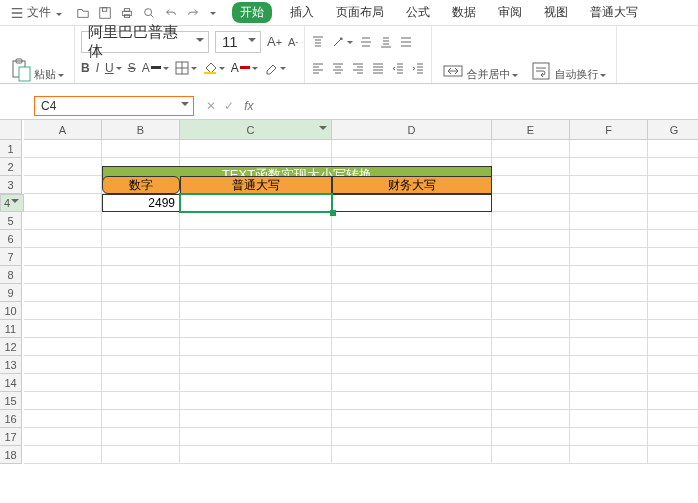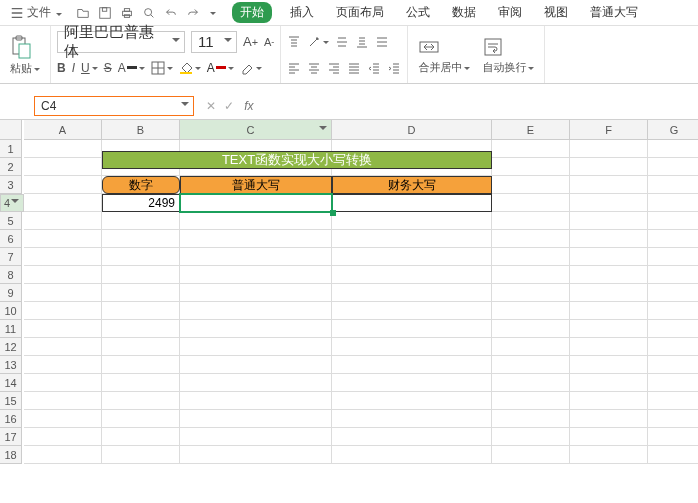--- a/index.html
+++ b/index.html
@@ -12,21 +12,21 @@
 .menubar .qat { display:flex; align-items:center; gap:8px; margin-left:6px; color:#555;}
 .menubar .qat span { display:inline-flex; }
 .menubar .tabs { display:flex; align-items:center; gap:14px; margin-left:14px; font-size:12px; }
 .menubar .tabs .tab { color:#333; padding:2px 4px; }
 .menubar .tabs .tab.active { background:#2e9b4f; color:#fff; border-radius:8px; padding:2px 8px; }
 
 
 .ribbon { display:flex; height:58px; background:#fff; border-bottom:1px solid #d0d0d0; }
 .group { display:flex; flex-direction:column; justify-content:center; padding:2px 6px; border-right:1px solid #e5e5e5; }
 .group .row { display:flex; align-items:center; gap:6px; margin:1px 0; height:24px;}
-.group .big { display:flex; flex-direction:column; align-items:flex-start; justify-content:center; font-size:11px; color:#555; padding:0 4px; gap:2px; height:54px; }
+.group .big { display:flex; flex-direction:row; align-items:flex-end; justify-content:center; font-size:11px; color:#555; padding:0 4px; gap:2px; height:54px; }
 .lbl { font-size:11px; color:#555; }
 .sel { border:1px solid #c8c8c8; height:22px; display:inline-flex; align-items:center; padding:0 16px 0 6px; font-size:15px; color:#333; position:relative; background:#fff;}
 .sel::after { content:""; position:absolute; right:4px; top:50%; transform:translateY(-50%); border:4px solid transparent; border-top-color:#666; }
 .btn-sm { display:inline-flex; align-items:center; color:#555; }
 .caret::after{content:"";display:inline-block;margin-left:2px;border:3px solid transparent;border-top-color:#666;transform:translateY(2px);}
 
 
 .fxbar { display:flex; align-items:center; height:28px; border-bottom:1px solid #d0d0d0; background:#fff; margin-top:8px;}
 .namebox { width:160px; border:1px solid #f97316; height:20px; margin:0 8px 0 34px; display:flex; align-items:center; padding:0 6px; font-size:12px; color:#333; position:relative;}
 .namebox::after{content:"";position:absolute;right:4px;top:50%;transform:translateY(-50%);border:4px solid transparent;border-top-color:#666;}
@@ -44,21 +44,21 @@
 .colhdr { height:20px; background:#f3f3f3; border:1px solid #ccc; border-top:none; border-left:none; display:flex; align-items:center; justify-content:center; font-size:11px; color:#555;}
 .colhdr.sel { background:#d8ead8; }
 .gridbody { position:relative; }
 .gridrow { display:flex; }
 .cell { height:18px; border-right:1px solid #dcdcdc; border-bottom:1px solid #dcdcdc; background:#fff; display:flex; align-items:center; justify-content:center; font-size:12px; }
 
 
 .wA{width:78px;} .wB{width:78px;} .wC{width:152px;} .wD{width:160px;} .wE{width:78px;} .wF{width:78px;} .wG{width:53px;}
 
 
-.merge-title { position:absolute; left:78px; top:11px; width:390px; height:18px; background:#8fb846; color:#fff; display:flex; align-items:center; justify-content:center; font-size:13px; border:1px solid #333;}
+.merge-title { position:absolute; left:78px; top:26px; width:390px; height:18px; background:#8fb846; color:#fff; display:flex; align-items:center; justify-content:center; font-size:13px; border:1px solid #333;}
 .hdr-cell { position:absolute; height:18px; background:#f5a13b; color:#000; display:flex; align-items:center; justify-content:center; border:1px solid #333; font-size:12px;}
 .data-cell { position:absolute; height:18px; background:#fff; color:#000; display:flex; align-items:center; justify-content:center; border:1px solid #333; font-size:12px;}
 .sel-cell { position:absolute; border:2px solid #1ba05c; background:#fff; }
 .sel-handle{position:absolute;width:6px;height:6px;background:#1ba05c;}
 </style>
 </head>
 <body>
 
 <div class="menubar">
   <div class="file-btn">

